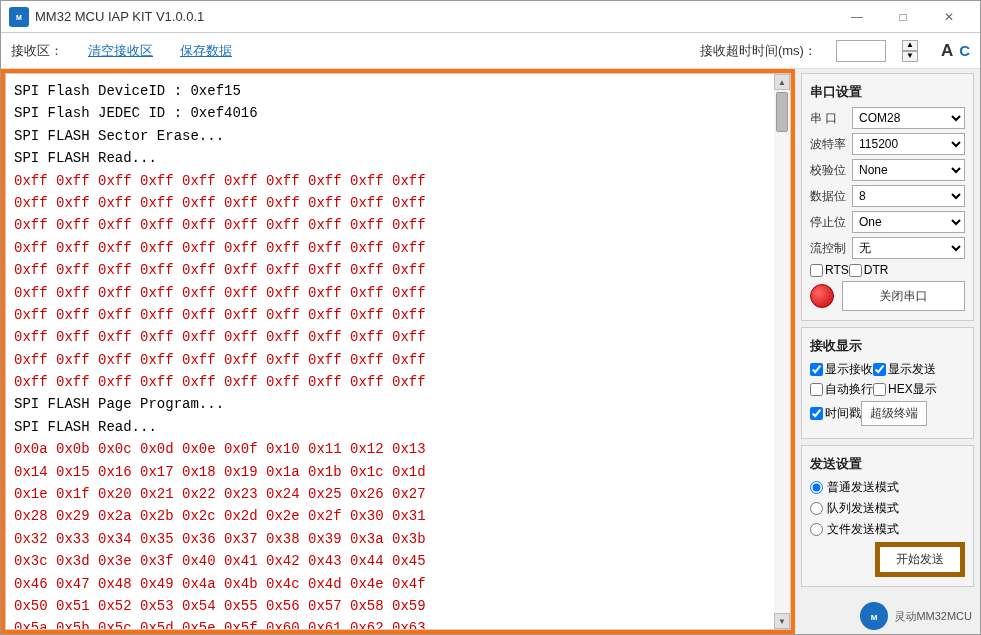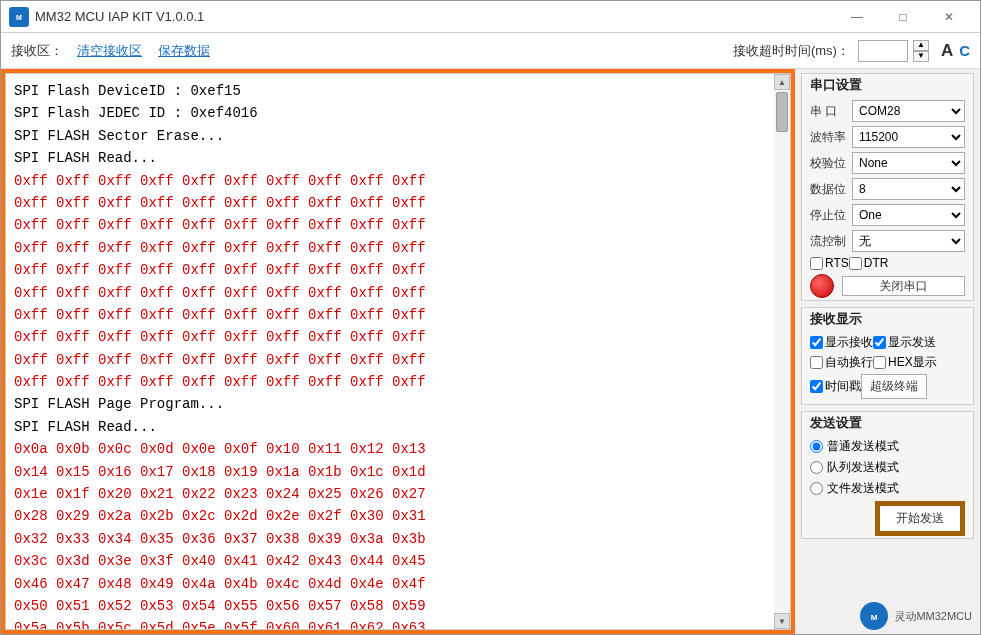--- a/index.html
+++ b/index.html
@@ -66,21 +66,21 @@
       color: #666;
     }
 
     .toolbar {
       background: #ffffff;
       height: 36px;
       display: flex;
       align-items: center;
       padding: 0 10px;
       border-bottom: 1px solid #ddd;
-      gap: 4px;
+      gap: 15px;
     }
     .toolbar-label {
       color: #333;
       font-size: 13px;
       margin-right: 4px;
     }
     .toolbar-btn {
       color: #1a6ec0;
       background: none;
       border: none;
@@ -171,21 +171,21 @@
       display: flex;
       flex-direction: column;
       padding: 4px 6px;
       gap: 6px;
       background: #f0f0f0;
     }
 
     .panel-section {
       background: #f5f5f5;
       border: 1px solid #ccc;
-      padding: 2px 8px;
+      padding: 9px 8px;
     }
     .section-title {
       font-size: 13px;
       font-weight: bold;
       color: #222;
       margin-bottom: 6px;
     }
     .form-row {
       display: flex;
       align-items: center;
@@ -228,21 +228,21 @@
     }
     .led-red {
       width: 24px;
       height: 24px;
       border-radius: 50%;
       background: radial-gradient(circle at 35% 35%, #ff6666, #cc0000);
       border: 1px solid #990000;
     }
     .close-serial-btn {
       flex: 1;
-      height: 20px;
+      height: 30px;
       background: white;
       border: 1px solid #aaa;
       cursor: pointer;
       font-size: 12px;
       color: #333;
     }
 
     .radio-group {
       display: flex;
       flex-direction: column;

